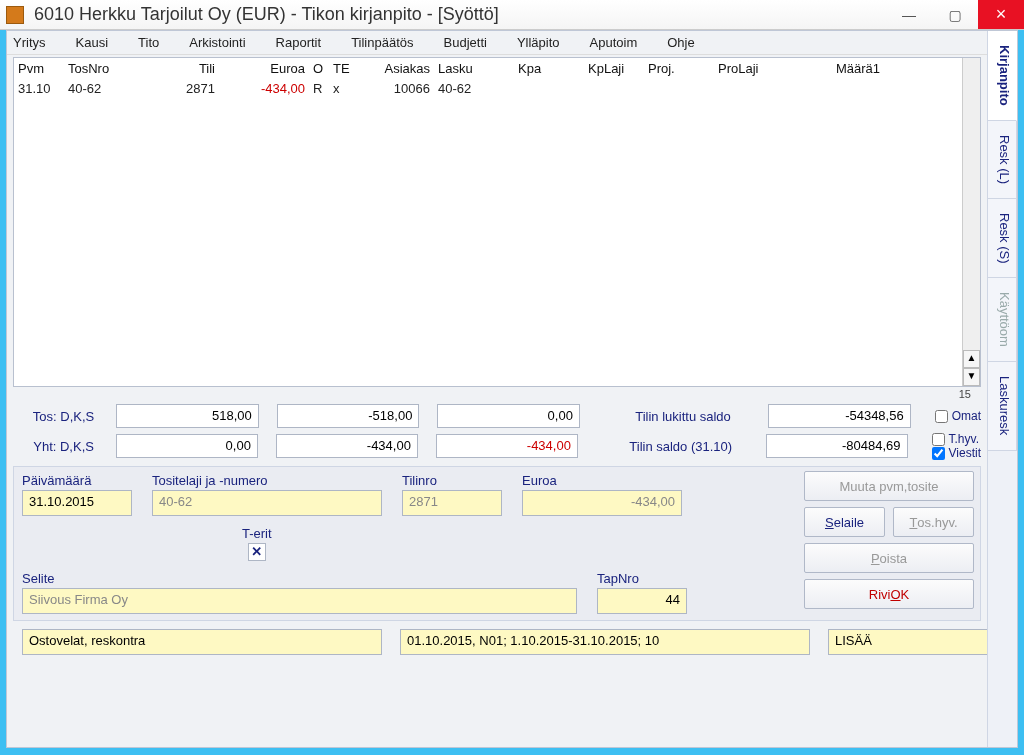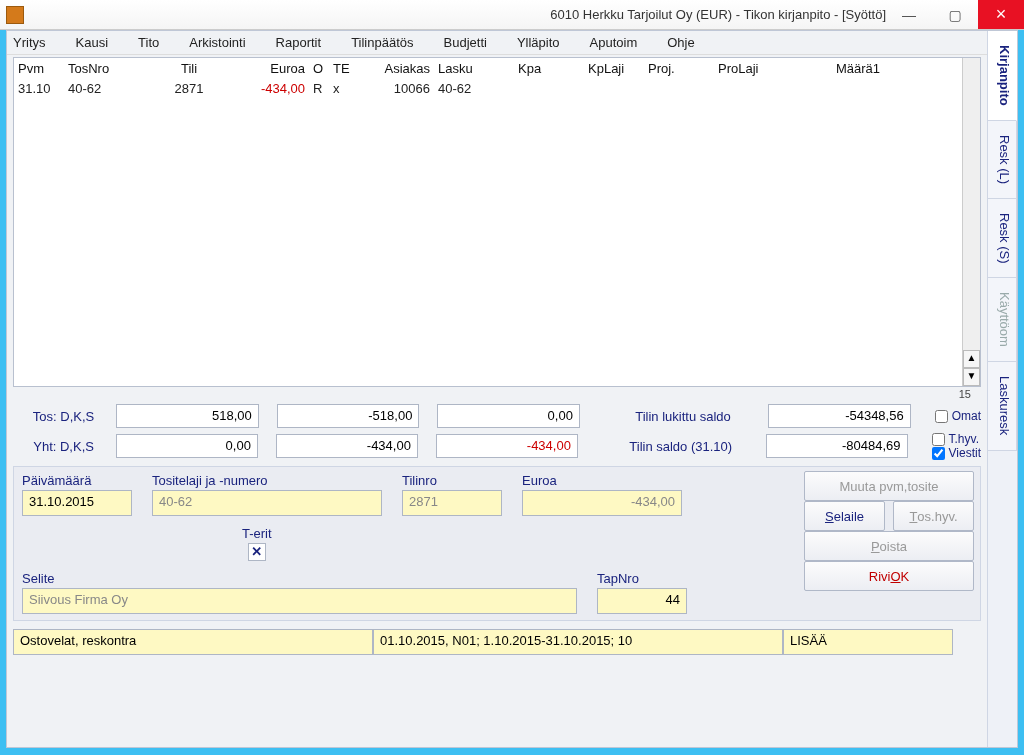--- a/index.html
+++ b/index.html
@@ -22,23 +22,23 @@
     position: relative;
   }
   .app-icon {
     width: 18px; height: 18px;
     background: #d47a1b;
     border: 1px solid #9c5a0e;
     margin-right: 10px;
   }
   .titlebar-title {
     flex: 1;
-    text-align: right;
+    text-align: left;
     color: #333;
-    font-size: 13px;
+    font-size: 18px;
   }
   .titlebar-buttons {
     display: flex;
     height: 100%;
   }
   .tbbtn {
     width: 46px;
     display: flex;
     align-items: center;
     justify-content: center;
@@ -90,21 +90,21 @@
     display: flex;
     font-size: 13px;
     color: #222;
     height: 20px;
     align-items: center;
   }
   .grid-header { color: #111; }
   .col { padding: 0 4px; overflow: hidden; white-space: nowrap; }
   .c-pvm   { width: 50px; }
   .c-tos   { width: 95px; }
-  .c-tili  { width: 60px; text-align: center; }
+  .c-tili  { width: 60px; text-align: right; }
   .c-eur   { width: 90px; text-align: right; }
   .c-o     { width: 20px; }
   .c-te    { width: 45px; }
   .c-asi   { width: 60px; text-align: right; }
   .c-lasku { width: 80px; }
   .c-kpa   { width: 70px; }
   .c-kpl   { width: 60px; }
   .c-proj  { width: 70px; }
   .c-prol  { width: 110px; }
   .c-maara { width: 60px; text-align: right; }
@@ -183,20 +183,21 @@
     background: #fef9c3;
   }
   .pl-input.gray { color: #888; }
   .pl-input.right { text-align: right; }
   .btncol {
     position: absolute;
     right: 6px;
     top: 4px;
     display: flex;
     flex-direction: column;
+    gap: 6px;
     width: 170px;
     align-items: stretch;
   }
   .btn {
     height: 30px;
     border: 1px solid #b0b8c8;
     background: linear-gradient(#fcfcfc,#eceef3);
     color: #1a237e;
     padding: 0 10px;
     font-size: 13px;
@@ -244,22 +245,22 @@
     cursor: default;
   }
   .sidetab.active {
     font-weight: bold;
     background: #fff;
     border-right: 1px solid #fff;
   }
   .sidetab.gray { color: #9aa; }
   .bottom-fields {
     display: flex;
-    gap: 0;
-    margin: 8px 6px 6px 6px;
+    gap: 18px;
+    margin: 8px 6px 6px 15px;
   }
   .bottom-fields .pl-input { flex: 0 0 auto; }
   .bf1 { width: 360px; }
   .bf2 { width: 410px; }
   .bf3 { width: 170px; }
 </style>
 </head>
 <body>
 
 <div class="titlebar">

